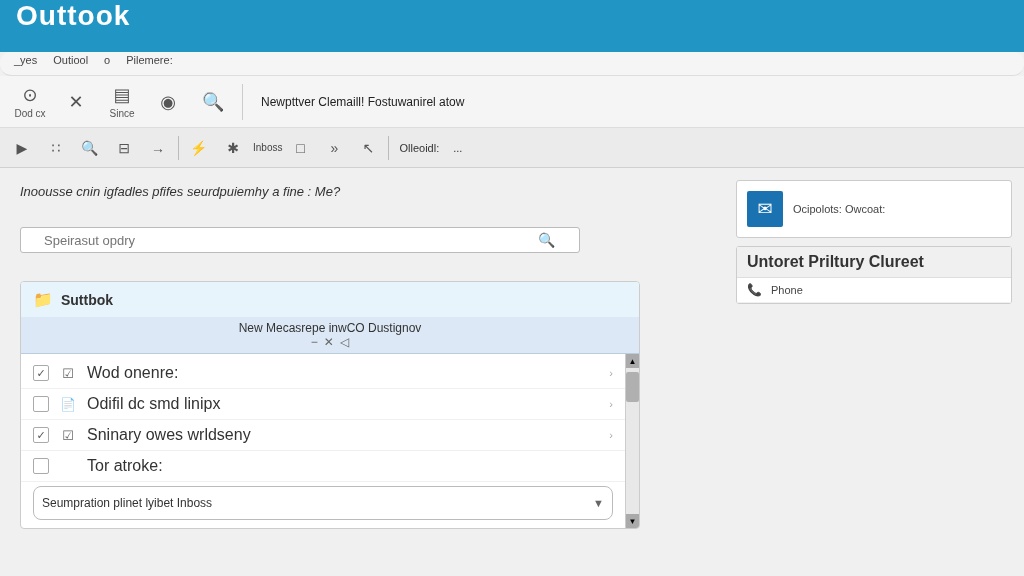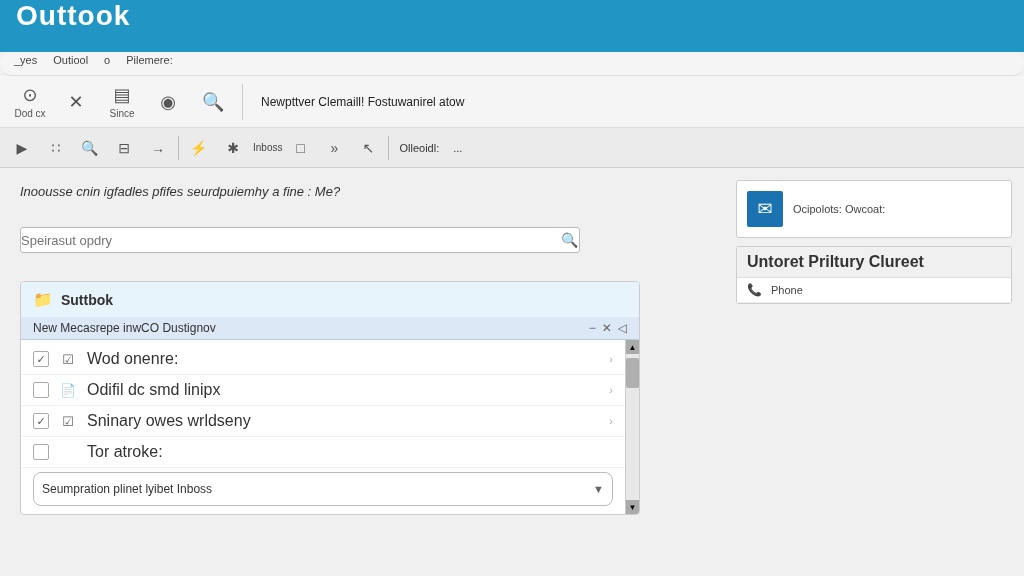--- a/index.html
+++ b/index.html
@@ -133,21 +133,21 @@
       color: #333;
       font-style: italic;
     }
 
     .search-bar {
       display: flex;
       align-items: center;
       background: white;
       border: 1px solid #bbb;
       border-radius: 3px;
-      padding: 4px 0;
+      padding: 4px 23px;
       max-width: 560px;
     }
     .search-input {
       flex: 1;
       border: none;
       outline: none;
       font-size: 13px;
       color: #444;
       background: transparent;
     }
@@ -175,20 +175,21 @@
     .subbox-header-icon { color: #1a73b0; font-size: 16px; }
     .subbox-header-title { font-size: 14px; font-weight: 600; color: #333; }
 
     .subbox-submenu {
       background: #dce8f5;
       padding: 4px 12px;
       display: flex;
       align-items: center;
       justify-content: space-between;
       border-bottom: 1px solid #bcd;
+      flex-direction: column;
     }
     .subbox-submenu-title { font-size: 12px; color: #333; }
     .subbox-submenu-icons { display: flex; gap: 6px; align-items: center; }
     .submenu-icon { font-size: 12px; color: #666; cursor: pointer; }
 
     .subbox-items { padding: 4px 0; }
     .subbox-item {
       display: flex;
       align-items: center;
       padding: 6px 12px;

